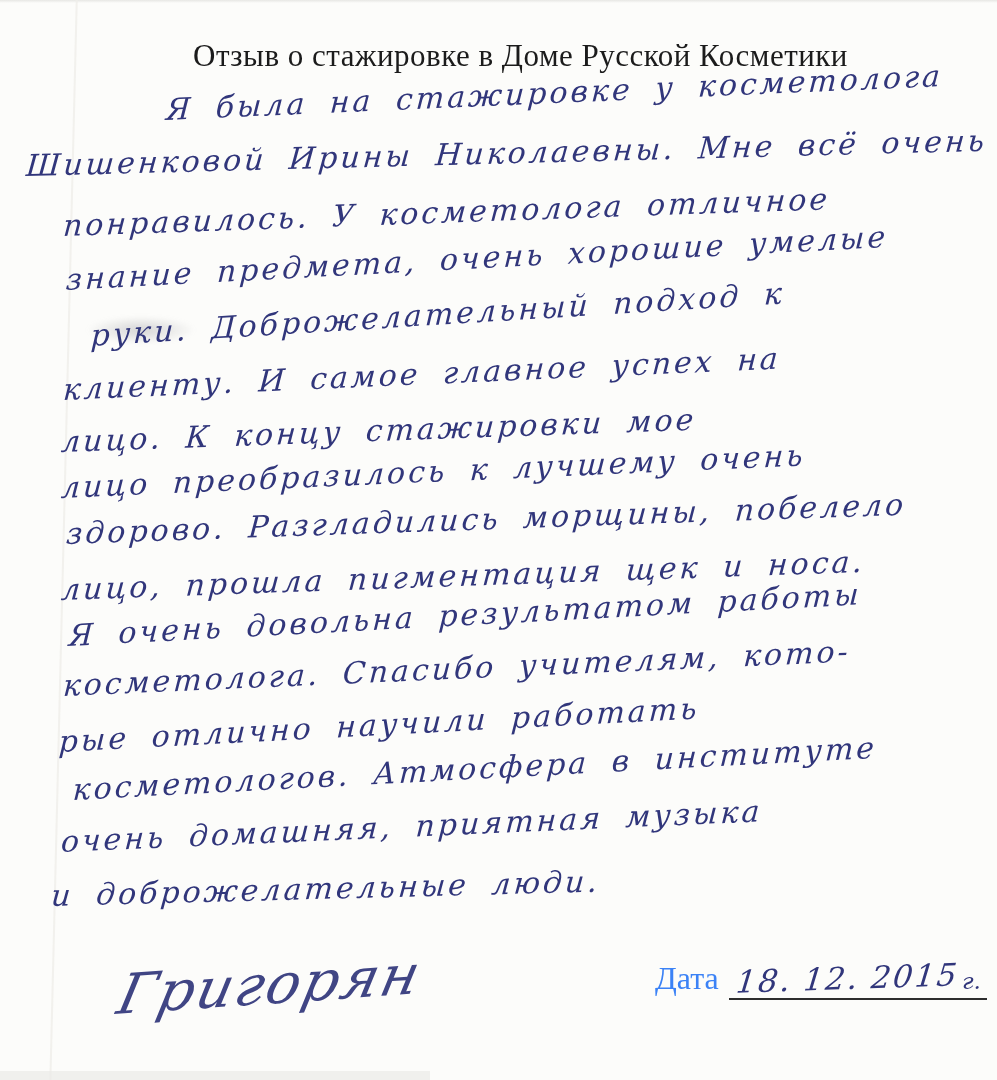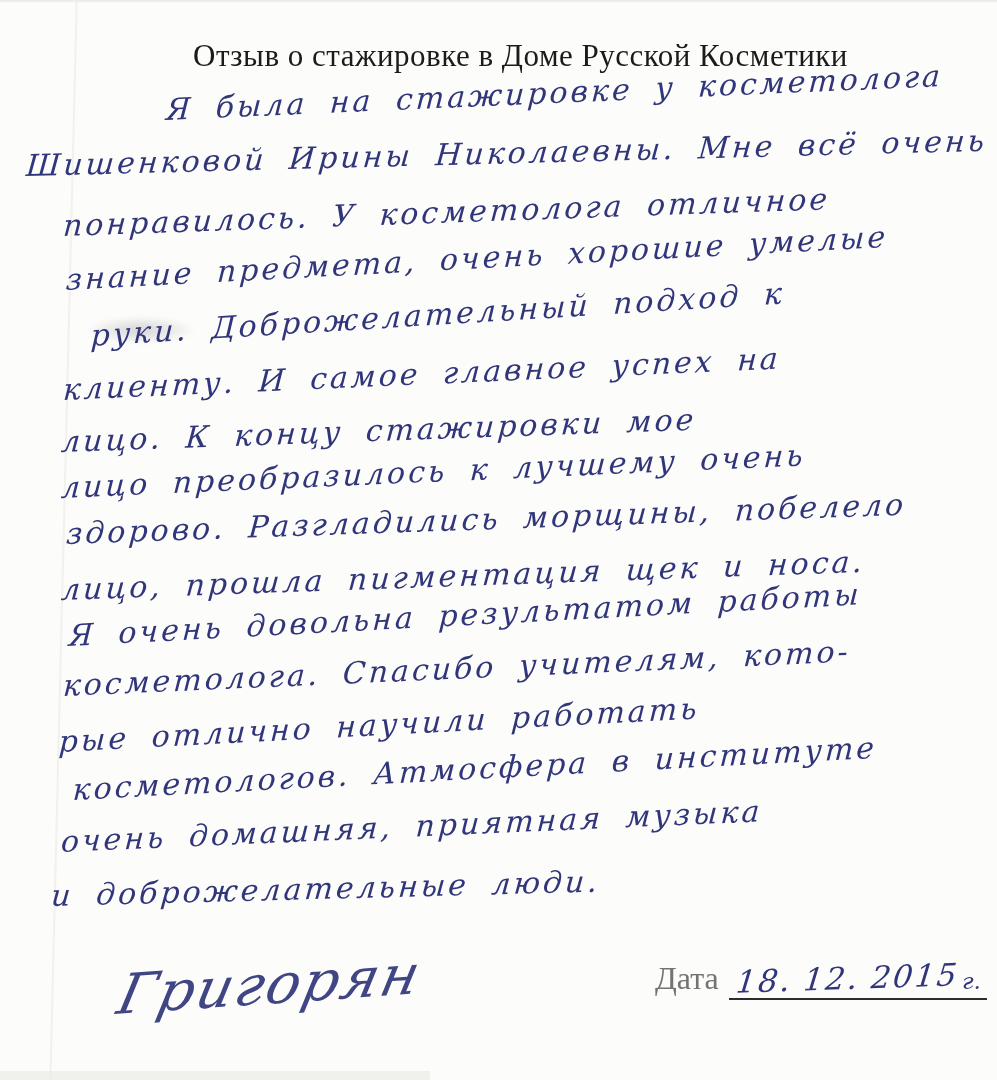--- a/index.html
+++ b/index.html
@@ -53,21 +53,21 @@
     word-spacing: 10px;
     color: #31367b;
     transform-origin: left bottom;
   }
   .date-row {
     position: absolute; left: 655px; top: 960px;
     white-space: nowrap;
   }
   .date-label {
     font-family: "Liberation Serif", serif;
-    font-size: 32px; color: #737373;
+    font-size: 32px; color: #3b82f6;
   }
   .date-underlined {
     display: inline-block;
     margin-left: 10px;
     padding: 0 6px 2px 8px;
     border-bottom: 2px solid #2d2d2d;
   }
   .date-value {
     font-family: "DejaVu Serif", serif;
     font-style: italic;

